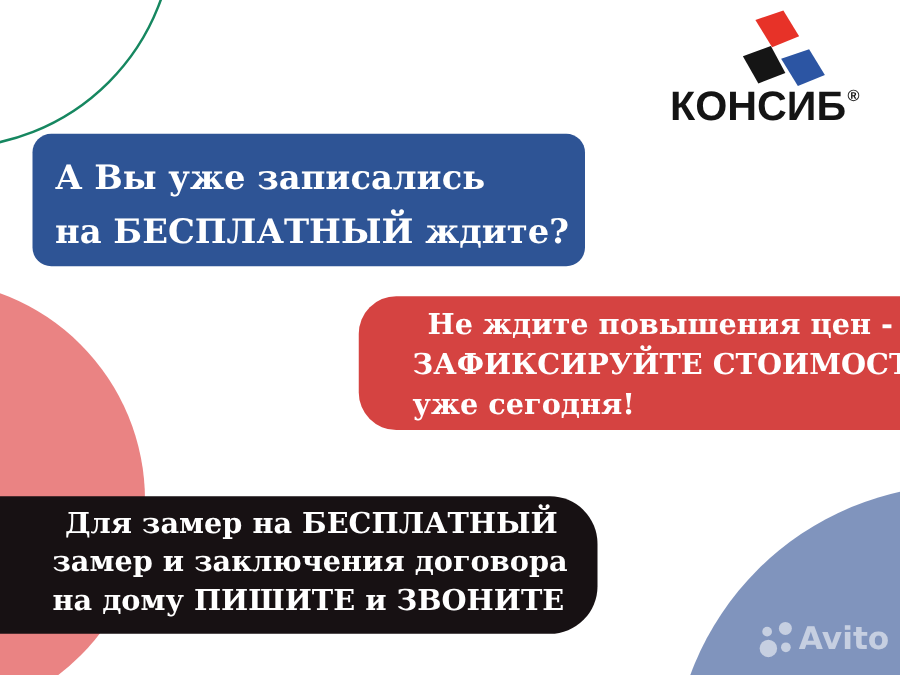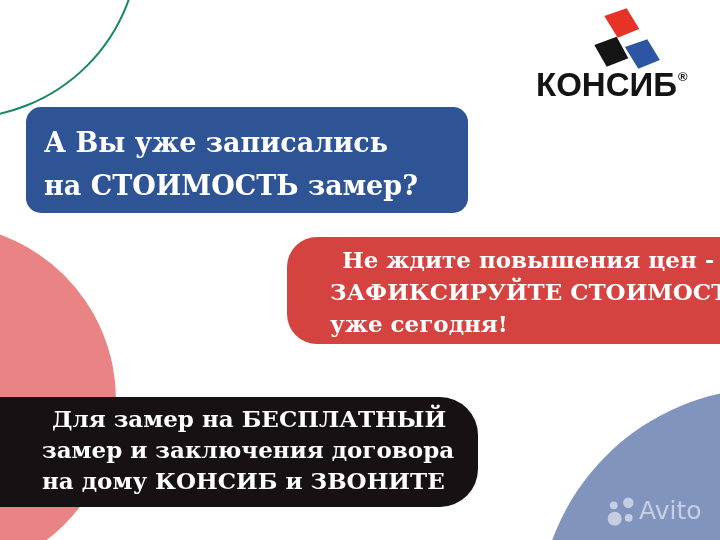--- a/index.html
+++ b/index.html
@@ -51,21 +51,21 @@
   }
   .line.ind1{padding-left:12px;}
   .line.ind2{padding-left:10px;}
   
   .watermark{
     position:absolute;left:601px;top:492px;display:flex;align-items:center;
     color:rgba(255,255,255,0.55);
   }
   .watermark svg{display:block;}
   .watermark-text{
-    font-family:"DejaVu Sans", sans-serif;font-weight:normal;font-size:25px;
+    font-family:"DejaVu Sans", sans-serif;font-weight:bold;font-size:25px;
     margin-left:4px;letter-spacing:0px;
   }
 </style>
 </head>
 <body>
 
 <div class="stage">
 
   <div class="green-ring"></div>
   <div class="pink-circle"></div>
@@ -73,33 +73,33 @@
 
   <svg class="logo-mark" viewBox="0 0 90 70" xmlns="http://www.w3.org/2000/svg">
     <polygon points="41.7,3.3 54.3,24 32.7,32.7 19.3,11" fill="#e73228"></polygon>
     <polygon points="31.7,31.7 43.3,53.3 21.7,61.7 9.3,40" fill="#151515"></polygon>
     <polygon points="62.3,34.3 74.9,55 53.3,63.7 39.9,42" fill="#2c55a3"></polygon>
   </svg>
   <div class="brand-name"><span>КОНСИБ</span><span class="reg">®</span></div>
 
   <div class="box question-box">
     <div class="line">А Вы уже записались</div>
-    <div class="line">на СТОИМОСТЬ замер?</div>
+    <div class="line">на БЕСПЛАТНЫЙ ждите?</div>
   </div>
 
   <div class="box urgency-box">
     <div class="line ind1">Не ждите повышения цен -</div>
     <div class="line">ЗАФИКСИРУЙТЕ СТОИМОСТЬ</div>
     <div class="line">уже сегодня!</div>
   </div>
 
   <div class="box cta-box">
     <div class="line ind2">Для замер на БЕСПЛАТНЫЙ</div>
     <div class="line">замер и заключения договора</div>
-    <div class="line">на дому КОНСИБ и ЗВОНИТЕ</div>
+    <div class="line">на дому ПИШИТЕ и ЗВОНИТЕ</div>
   </div>
 
   <div class="watermark">
     <svg width="34" height="36" viewBox="0 0 34 36" xmlns="http://www.w3.org/2000/svg">
       <circle cx="12.7" cy="13.3" r="3.9" fill="rgba(255,255,255,0.55)"></circle>
       <circle cx="27.3" cy="10.7" r="5.2" fill="rgba(255,255,255,0.55)"></circle>
       <circle cx="13.7" cy="26.7" r="7.0" fill="rgba(255,255,255,0.55)"></circle>
       <circle cx="27.7" cy="25.8" r="3.9" fill="rgba(255,255,255,0.55)"></circle>
     </svg>
     <span class="watermark-text">Avito</span>

